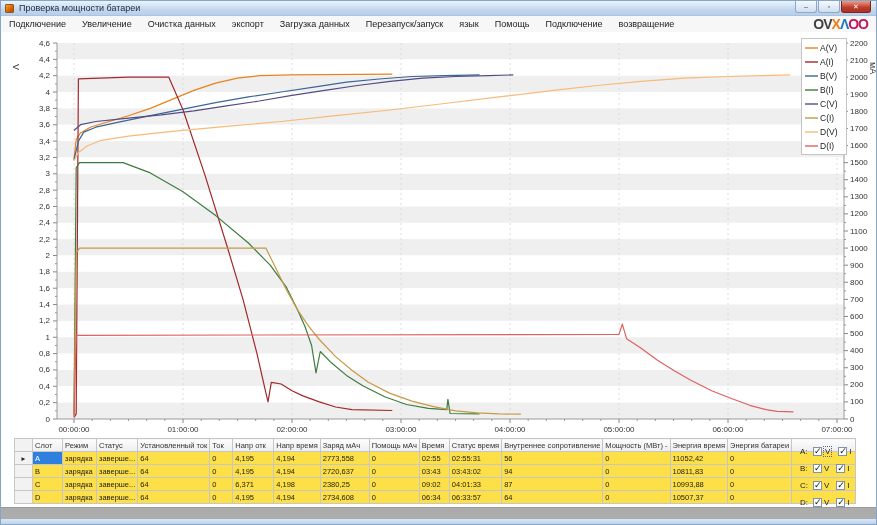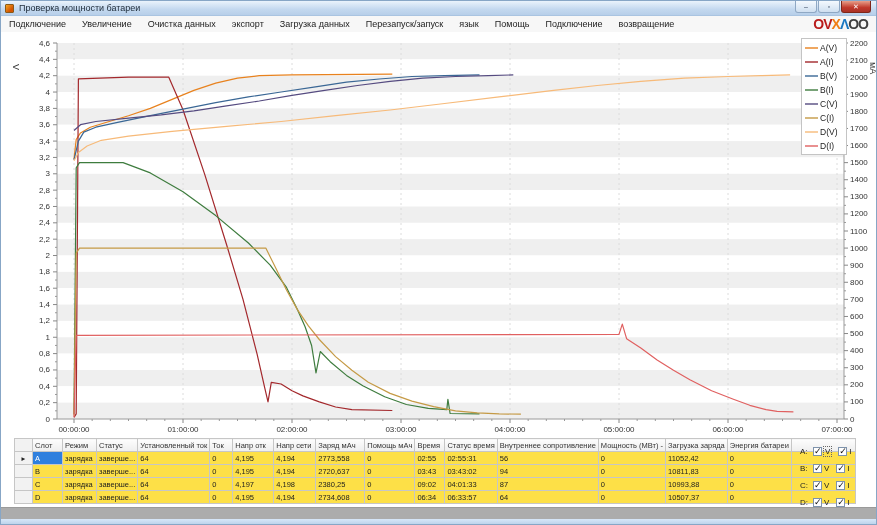--- a/index.html
+++ b/index.html
@@ -78,21 +78,21 @@
         <span class="menu-item">Увеличение</span>
         <span class="menu-item">Очистка данных</span>
         <span class="menu-item">экспорт</span>
         <span class="menu-item">Загрузка данных</span>
         <span class="menu-item">Перезапуск/запуск</span>
         <span class="menu-item">язык</span>
         <span class="menu-item">Помощь</span>
         <span class="menu-item">Подключение</span>
         <span class="menu-item">возвращение</span>
       </span>
-    <span class="brand-logo"><span style="color: #b91c1c;">OV</span><span style="color: rgb(240, 126, 20);">X</span><span style="color: rgb(26, 120, 194);">Λ</span><span style="color: #404040; text-align: center;">OO</span></span>
+    <span class="brand-logo"><span style="color: #404040;">OV</span><span style="color: rgb(240, 126, 20);">X</span><span style="color: rgb(26, 120, 194);">Λ</span><span style="color: #be185d; text-align: center;">OO</span></span>
   </div>
 
   <svg id="chart" viewBox="0 0 877 406">
       <g>
         <rect x="56" y="11.00" width="787" height="16.35" fill="#efefef"></rect>
         <rect x="56" y="27.35" width="787" height="16.35" fill="#ffffff"></rect>
         <rect x="56" y="43.70" width="787" height="16.35" fill="#efefef"></rect>
         <rect x="56" y="60.04" width="787" height="16.35" fill="#ffffff"></rect>
         <rect x="56" y="76.39" width="787" height="16.35" fill="#efefef"></rect>
         <rect x="56" y="92.74" width="787" height="16.35" fill="#ffffff"></rect>
@@ -380,28 +380,28 @@
       </colgroup>
     <thead>
         <tr>
           <th class="rowhdr"></th>
           <th>Слот</th>
           <th>Режим</th>
           <th>Статус</th>
           <th>Установленный ток</th>
           <th>Ток</th>
           <th>Напр отк</th>
-          <th>Напр сети</th>
+          <th>Напр время</th>
           <th>Заряд мАч</th>
           <th>Помощь мАч</th>
           <th>Время</th>
           <th>Статус время</th>
           <th>Внутреннее сопротивление</th>
           <th>Мощность (МВт) -</th>
-          <th>Загрузка заряда</th>
+          <th>Энергия время</th>
           <th>Энергия батареи</th>
           <th></th>
         </tr>
       </thead>
     <tbody>
         <tr>
           <td class="rowhdr">▸</td>
           <td class="sel">A</td>
           <td>зарядка</td>
           <td>заверше...</td>
@@ -438,21 +438,21 @@
           <td>0</td>
           <td></td>
         </tr>
         <tr>
           <td class="rowhdr"></td>
           <td>C</td>
           <td>зарядка</td>
           <td>заверше...</td>
           <td>64</td>
           <td>0</td>
-          <td>4,197</td>
+          <td>6,371</td>
           <td>4,198</td>
           <td>2380,25</td>
           <td>0</td>
           <td>09:02</td>
           <td>04:01:33</td>
           <td>87</td>
           <td>0</td>
           <td>10993,88</td>
           <td>0</td>
           <td></td>

